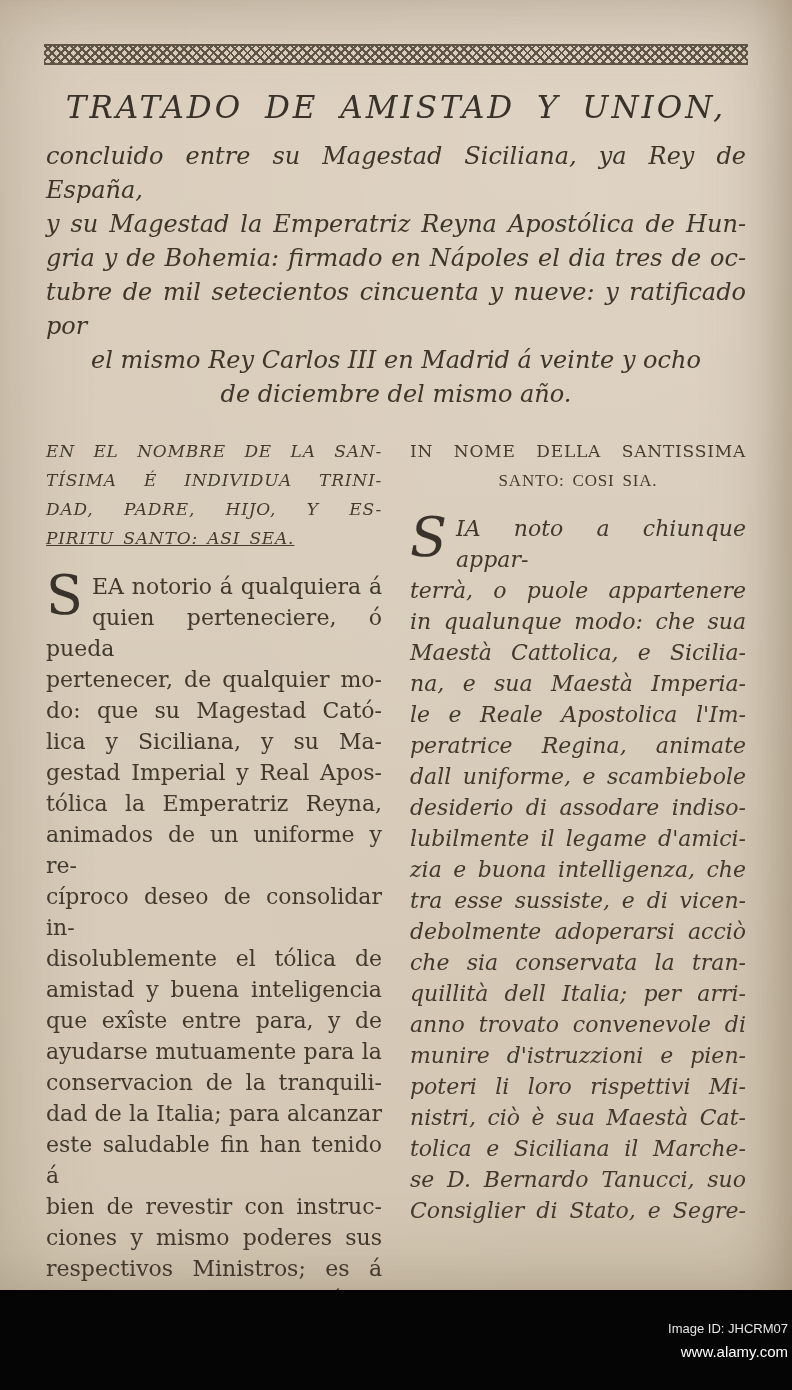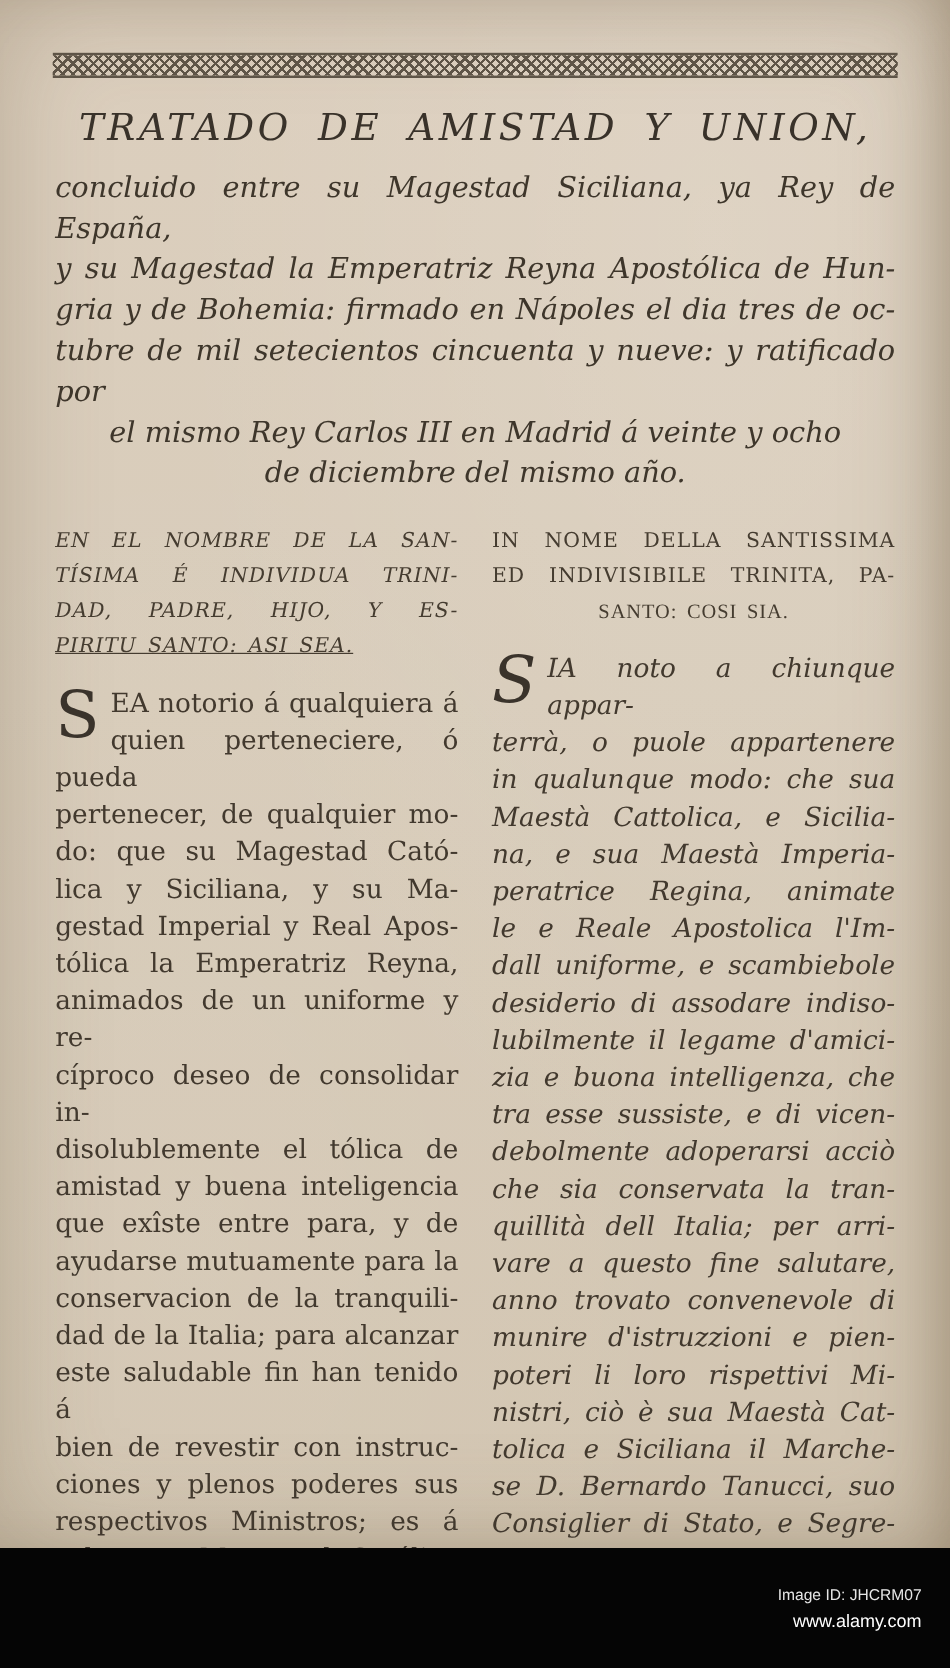--- a/index.html
+++ b/index.html
@@ -58,21 +58,21 @@
   .dropcap {
     float:left; font-size:54px; line-height:44px; padding:3px 9px 0 0;
     color:#3a332b;
   }
 
   .alamy-bar {
     height:100px; background:#050505; display:flex;
     align-items:center; justify-content:flex-end;
     font-family:"Liberation Sans", sans-serif;
   }
-  .alamy-meta { text-align:right; padding-right:24px; }
+  .alamy-meta { text-align:right; padding-right:4px; }
   .alamy-image-id { color:#e6e6e6; font-size:13px; margin-bottom:7px; }
   .alamy-url { color:#ffffff; font-size:15px; }
 </style>
 </head>
 <body>
 
 <div class="page">
 
   <div class="paper">
 
@@ -111,52 +111,50 @@
               <div class="line">animados de un uniforme y re-</div>
               <div class="line">cíproco deseo de consolidar in-</div>
               <div class="line">disolublemente el tólica de</div>
               <div class="line">amistad y buena inteligencia</div>
               <div class="line">que exîste entre para, y de</div>
               <div class="line">ayudarse mutuamente para la</div>
               <div class="line">conservacion de la tranquili-</div>
               <div class="line">dad de la Italia; para alcanzar</div>
               <div class="line">este saludable fin han tenido á</div>
               <div class="line">bien de revestir con instruc-</div>
-              <div class="line">ciones y plenos poderes sus</div>
+              <div class="line">ciones y mismo poderes sus</div>
               <div class="line">respectivos Ministros; es á</div>
               <div class="line">saber, su Magestad Católica</div>
             </div>
         </div>
       </div>
 
       <div class="col right">
         <div class="colhead">
             <div class="line">IN NOME DELLA SANTISSIMA</div>
-            <div class="line">ED INDIVISIBILE TRINITA, PA-</div>
             <div class="line">SANTO: COSI SIA.</div>
           </div>
         <div class="colbody">
           <span class="dropcap">S</span>
           <div class="coltext">
               <div class="line">IA noto a chiunque appar-</div>
               <div class="line">terrà, o puole appartenere</div>
               <div class="line">in qualunque modo: che sua</div>
               <div class="line">Maestà Cattolica, e Sicilia-</div>
               <div class="line">na, e sua Maestà Imperia-</div>
+              <div class="line">le e Reale Apostolica l'Im-</div>
               <div class="line">peratrice Regina, animate</div>
-              <div class="line">le e Reale Apostolica l'Im-</div>
               <div class="line">dall uniforme, e scambiebole</div>
               <div class="line">desiderio di assodare indiso-</div>
               <div class="line">lubilmente il legame d'amici-</div>
               <div class="line">zia e buona intelligenza, che</div>
               <div class="line">tra esse sussiste, e di vicen-</div>
               <div class="line">debolmente adoperarsi acciò</div>
               <div class="line">che sia conservata la tran-</div>
               <div class="line">quillità dell Italia; per arri-</div>
-              <div class="line">vare a questo fine salutare,</div>
               <div class="line">anno trovato convenevole di</div>
               <div class="line">munire d'istruzzioni e pien-</div>
               <div class="line">poteri li loro rispettivi Mi-</div>
               <div class="line">nistri, ciò è sua Maestà Cat-</div>
               <div class="line">tolica e Siciliana il Marche-</div>
               <div class="line">se D. Bernardo Tanucci, suo</div>
               <div class="line">Consiglier di Stato, e Segre-</div>
             </div>
         </div>
       </div>

